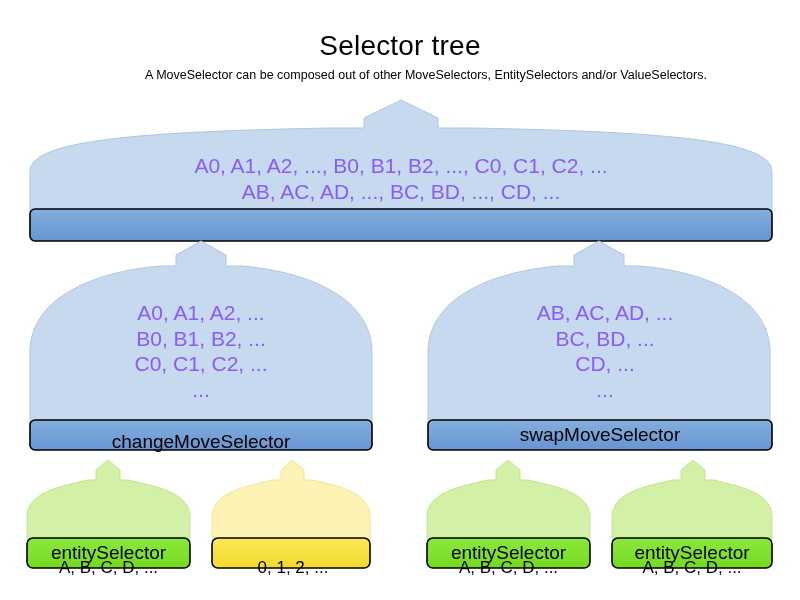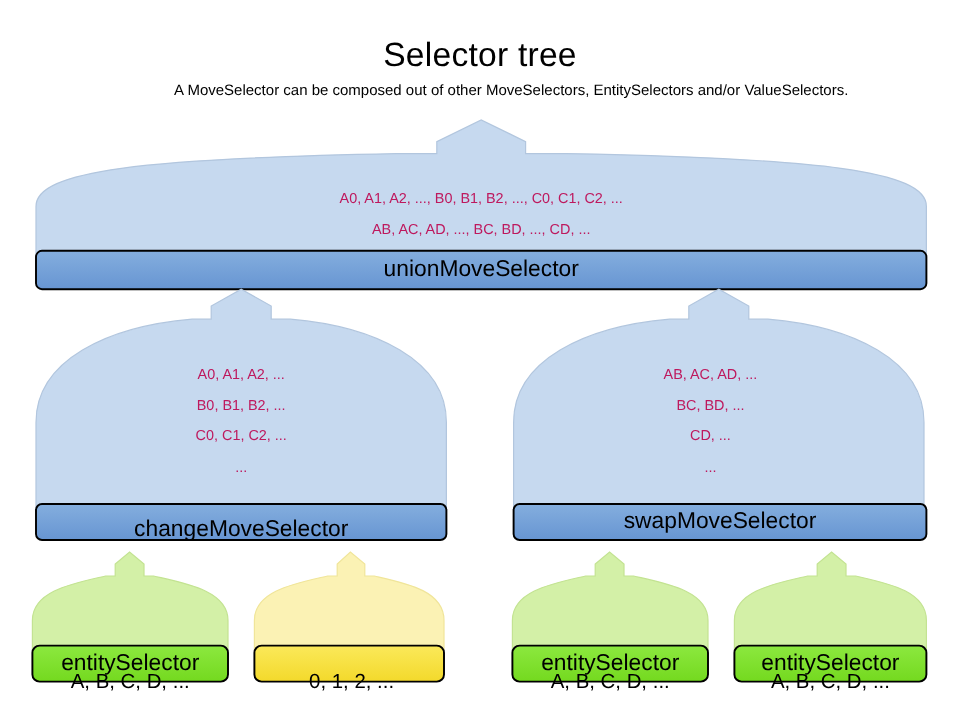--- a/index.html
+++ b/index.html
@@ -12,22 +12,22 @@
        font-size:28px;letter-spacing:.2px;color:#000;}
   .sub{position:absolute;left:0;width:800px;text-align:center;
        font-size:12.5px;color:#000;padding-left:26px;}
 
   .boxlbl{position:absolute;text-align:center;color:#000;
           display:flex;align-items:center;justify-content:center;}
   .lbl-l1{font-size:19px;}
   .lbl-l2{font-size:19px;}
   .lbl-leaf{font-size:19px;}
 
-  .outlines{position:absolute;text-align:center;color:#be185d;
-            font-size:12px;line-height:25.5px;white-space:pre;}
+  .outlines{position:absolute;text-align:center;color:#8b5cf6;
+            font-size:21px;line-height:25.5px;white-space:pre;}
   .outlines-leaf{position:absolute;text-align:center;color:#000;
             font-size:17px;line-height:21px;white-space:pre;margin-top:48px;}
 </style>
 </head>
 <body>
 
 <div id="stage">
 
   <svg id="svg" viewBox="0 0 800 600">
     <defs>
@@ -138,29 +138,28 @@
     <rect x="212" y="538" width="158" height="30" rx="6" ry="6" fill="url(#gValBox)" stroke="#000" stroke-width="1.6"></rect>
     <rect x="427" y="538" width="163" height="30" rx="6" ry="6" fill="url(#gEntBox)" stroke="#000" stroke-width="1.6"></rect>
     <rect x="612" y="538" width="160" height="30" rx="6" ry="6" fill="url(#gEntBox)" stroke="#000" stroke-width="1.6"></rect>
   </svg>
 
   <div class="ttl" style="top:30px;">Selector tree</div>
   <div class="sub" style="top:68px;">A MoveSelector can be composed out of other MoveSelectors, EntitySelectors and/or ValueSelectors.</div>
 
   <div class="outlines" style="left:30px;top:153px;width:742px;">A0, A1, A2, ..., B0, B1, B2, ..., C0, C1, C2, ...
 AB, AC, AD, ..., BC, BD, ..., CD, ...</div>
-  <div class="boxlbl lbl-l1" style="left:30px;top:209px;width:742px;height:32px;">unionMoveSelector</div>
 
   <div class="outlines" style="left:30px;top:300px;width:342px;">A0, A1, A2, ...
 B0, B1, B2, ...
 C0, C1, C2, ...
 ...</div>
   <div class="boxlbl lbl-l2" style="left:30px;top:420px;width:342px;height:44px;">changeMoveSelector</div>
 
-  <div class="outlines" style="left:420px;top:300px;width:344px;">AB, AC, AD, ...
+  <div class="outlines" style="left:433px;top:300px;width:344px;">AB, AC, AD, ...
 BC, BD, ...
 CD, ...
 ...</div>
   <div class="boxlbl lbl-l2" style="left:428px;top:420px;width:344px;height:30px;">swapMoveSelector</div>
 
   <div class="outlines-leaf" style="left:27px;top:509px;width:163px;">A, B, C, D, ...</div>
   <div class="boxlbl lbl-leaf" style="left:27px;top:538px;width:163px;height:30px;">entitySelector</div>
 
   <div class="outlines-leaf" style="left:201px;top:509px;width:184px;">0, 1, 2, ...</div>
 

